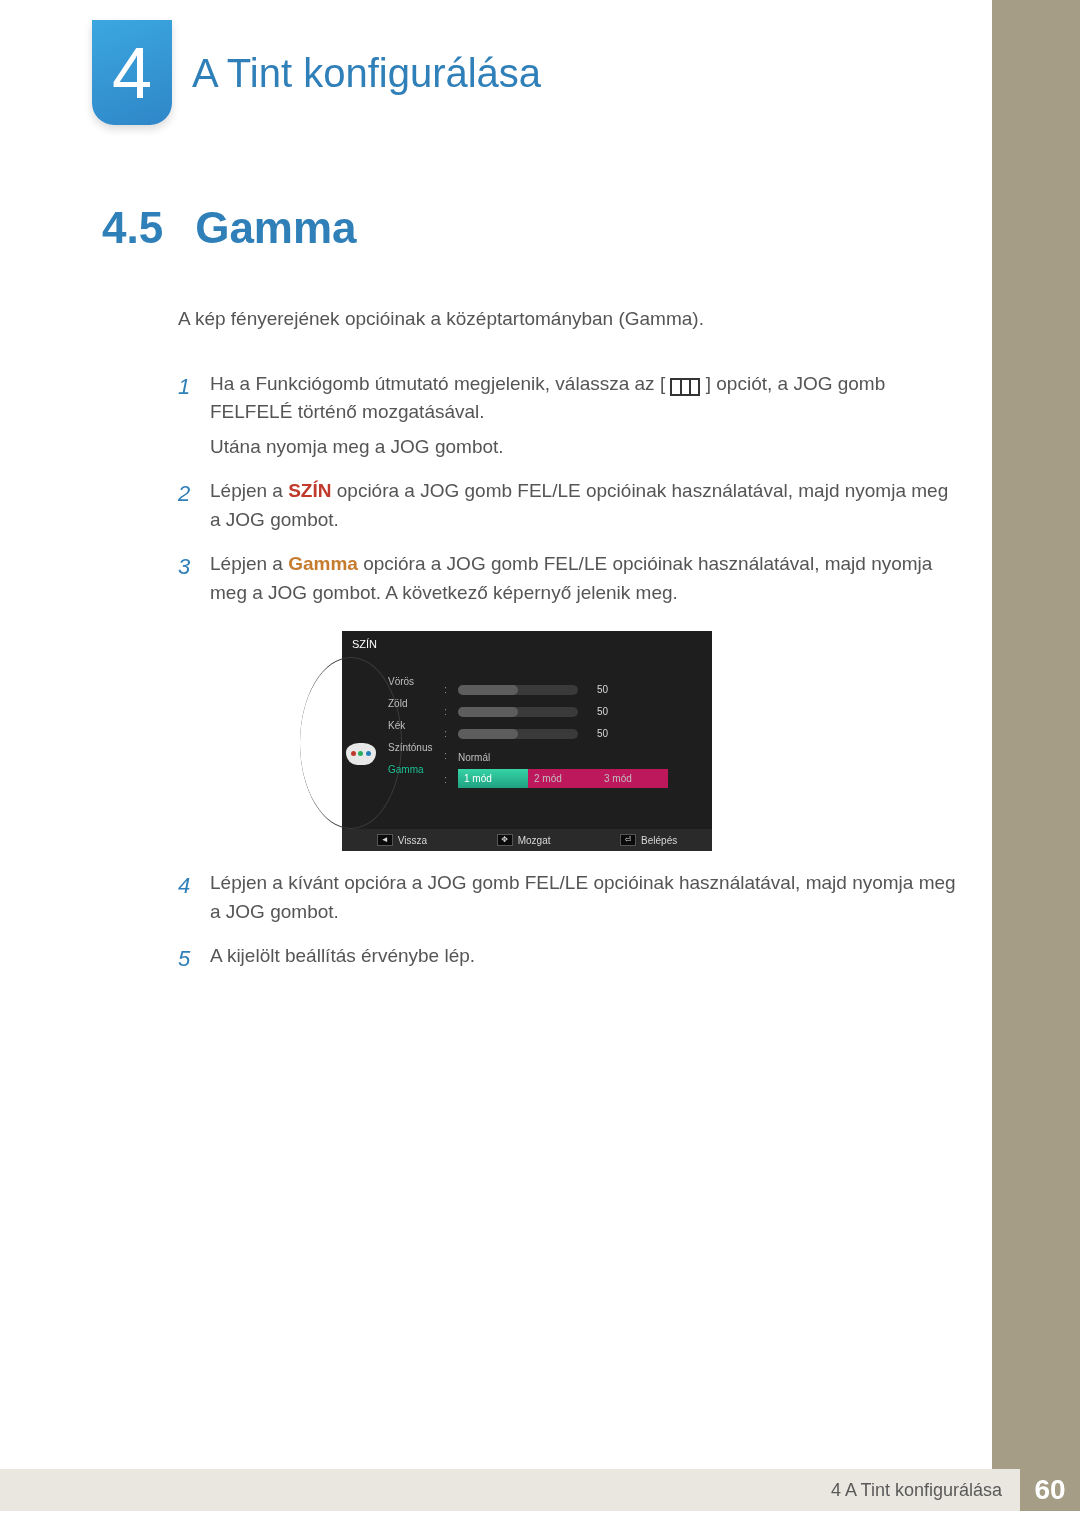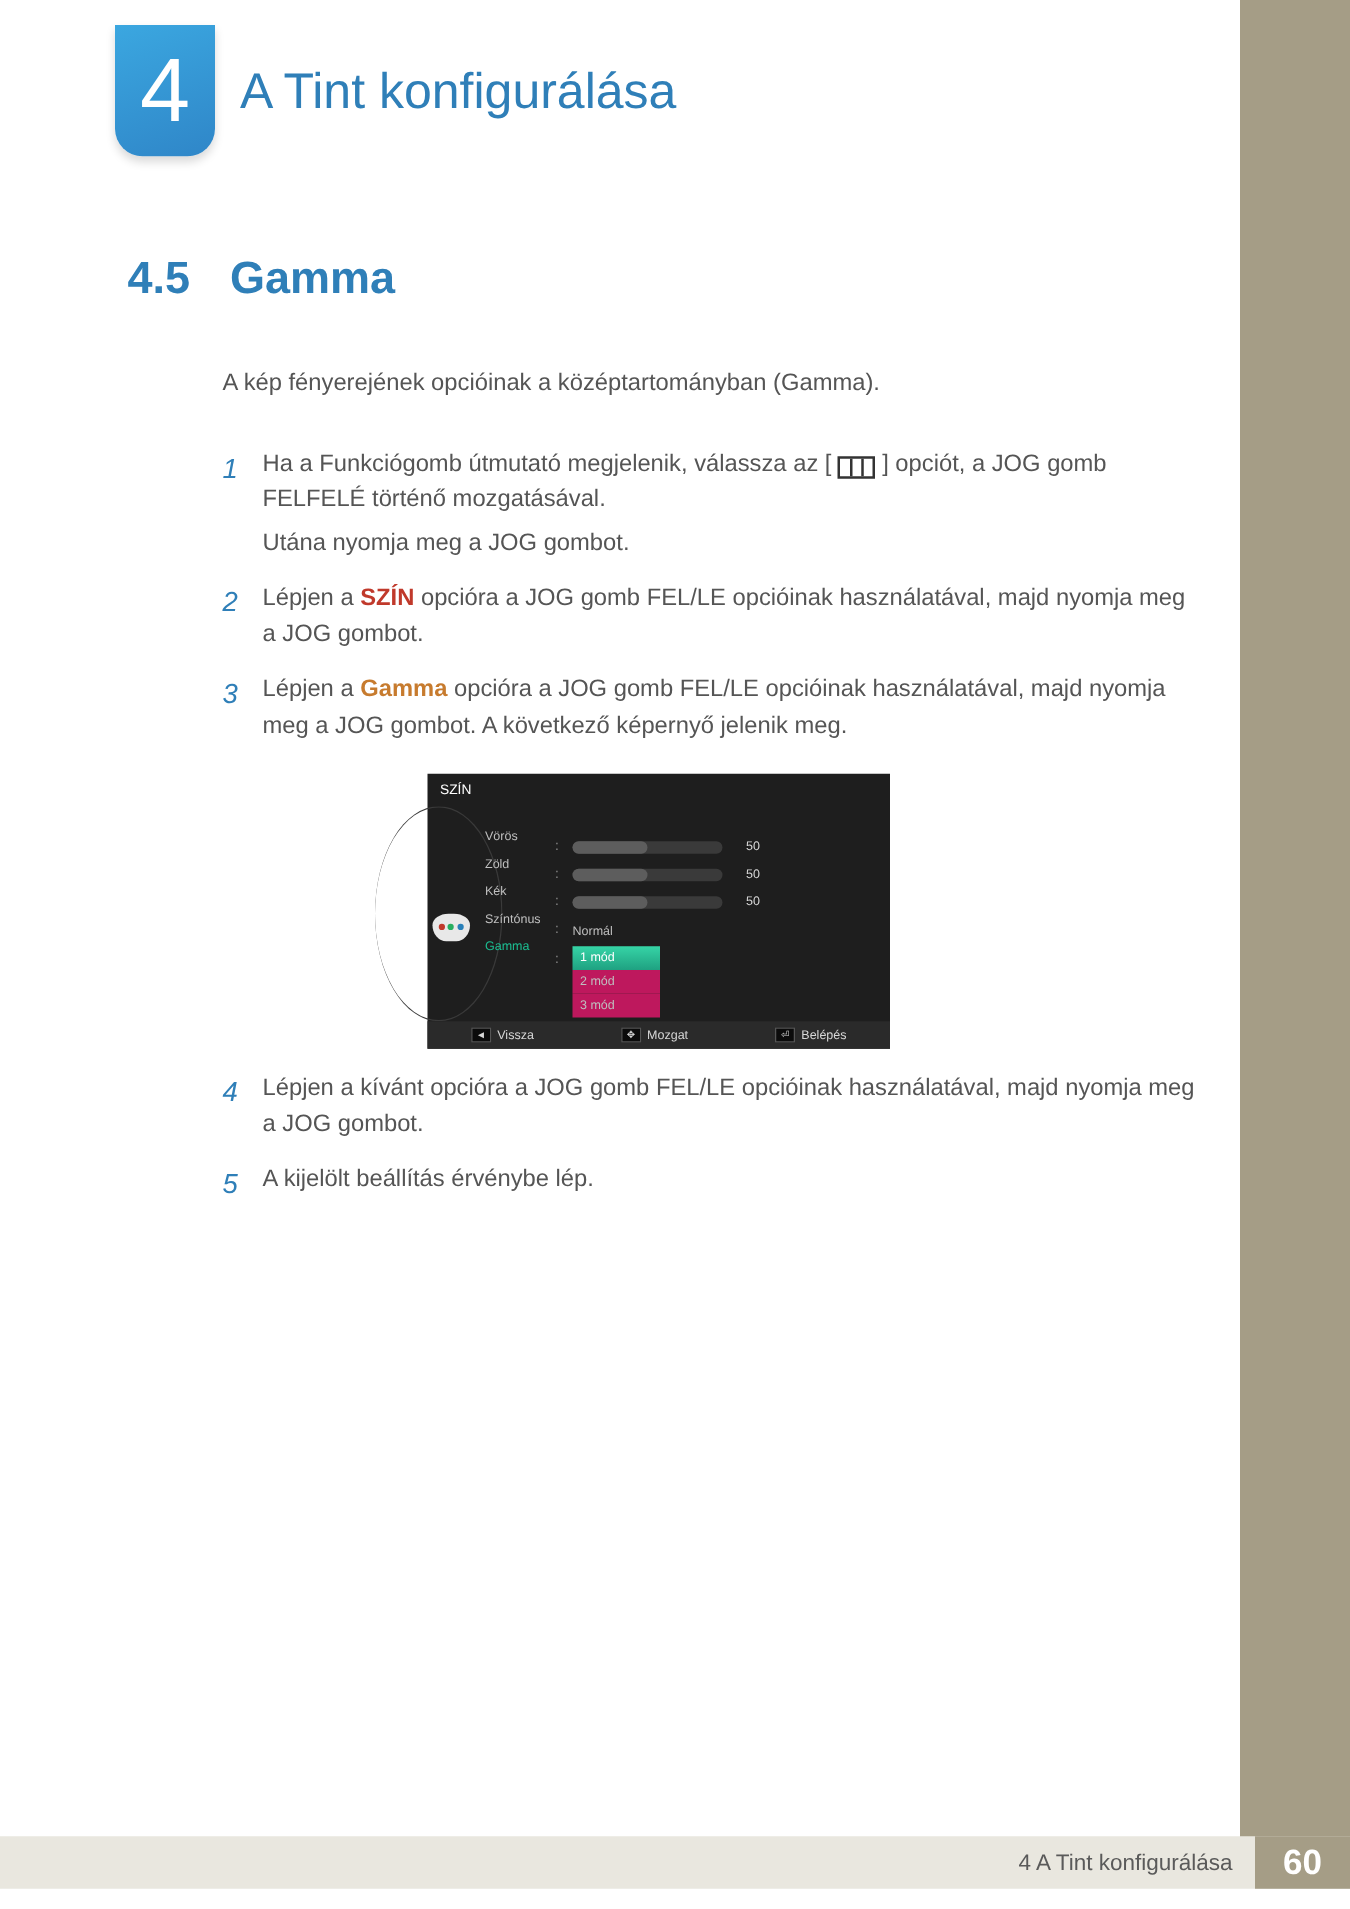--- a/index.html
+++ b/index.html
@@ -31,21 +31,21 @@
     display: flex;
     align-items: center;
     justify-content: flex-end;
   }
   .bottom-bar .footer-label {
     color: #5a5a5a;
     font-size: 18px;
     margin-right: 18px;
   }
   .bottom-bar .page-num {
-    width: 76px;
+    width: 60px;
     height: 42px;
     background: #a59d86;
     color: #fff;
     font-size: 28px;
     font-weight: bold;
     display: flex;
     align-items: center;
     justify-content: center;
   }
   .bottom-accent {
@@ -86,21 +86,21 @@
   }
 
   .content {
     position: absolute;
     top: 195px;
     left: 102px;
     right: 120px;
   }
   .sec-heading {
     color: #2f7fb8;
-    font-size: 36px;
+    font-size: 44px;
     font-weight: 600;
     margin-bottom: 44px;
   }
   .sec-heading .num { margin-right: 32px; }
   .body-text {
     color: #555;
     font-size: 19px;
     margin-left: 76px;
     margin-bottom: 36px;
   }
@@ -223,21 +223,21 @@
   .slider-fill {
     height: 100%;
     width: 50%;
     background: #5d5d5d;
     border-radius: 5px;
   }
   .slider-val { color: #d7d7d7; font-size: 10px; width: 22px; text-align: right; }
   .dropdown-row { display:flex; align-items:flex-start; gap:8px; }
   .dropdown-val { font-size:10px; color:#bfbfbf; padding-top:4px;}
   .gamma-options {
-    display:flex; flex-direction:column; font-size:10px; margin-top:2px;
+    display:flex; flex-direction:row; font-size:10px; margin-top:2px;
   }
   .gamma-options .opt { padding: 2px 6px; background:#be185d; color:#bfbfbf; width:70px;}
   .gamma-options .opt.active { background: linear-gradient(#36d4a6,#1fa181); color:#fff; }
 
   .osd-footer {
     position: absolute;
     bottom: 0; left: 0; right: 0;
     height: 22px;
     background: #2a2a2a;
     display: flex;

